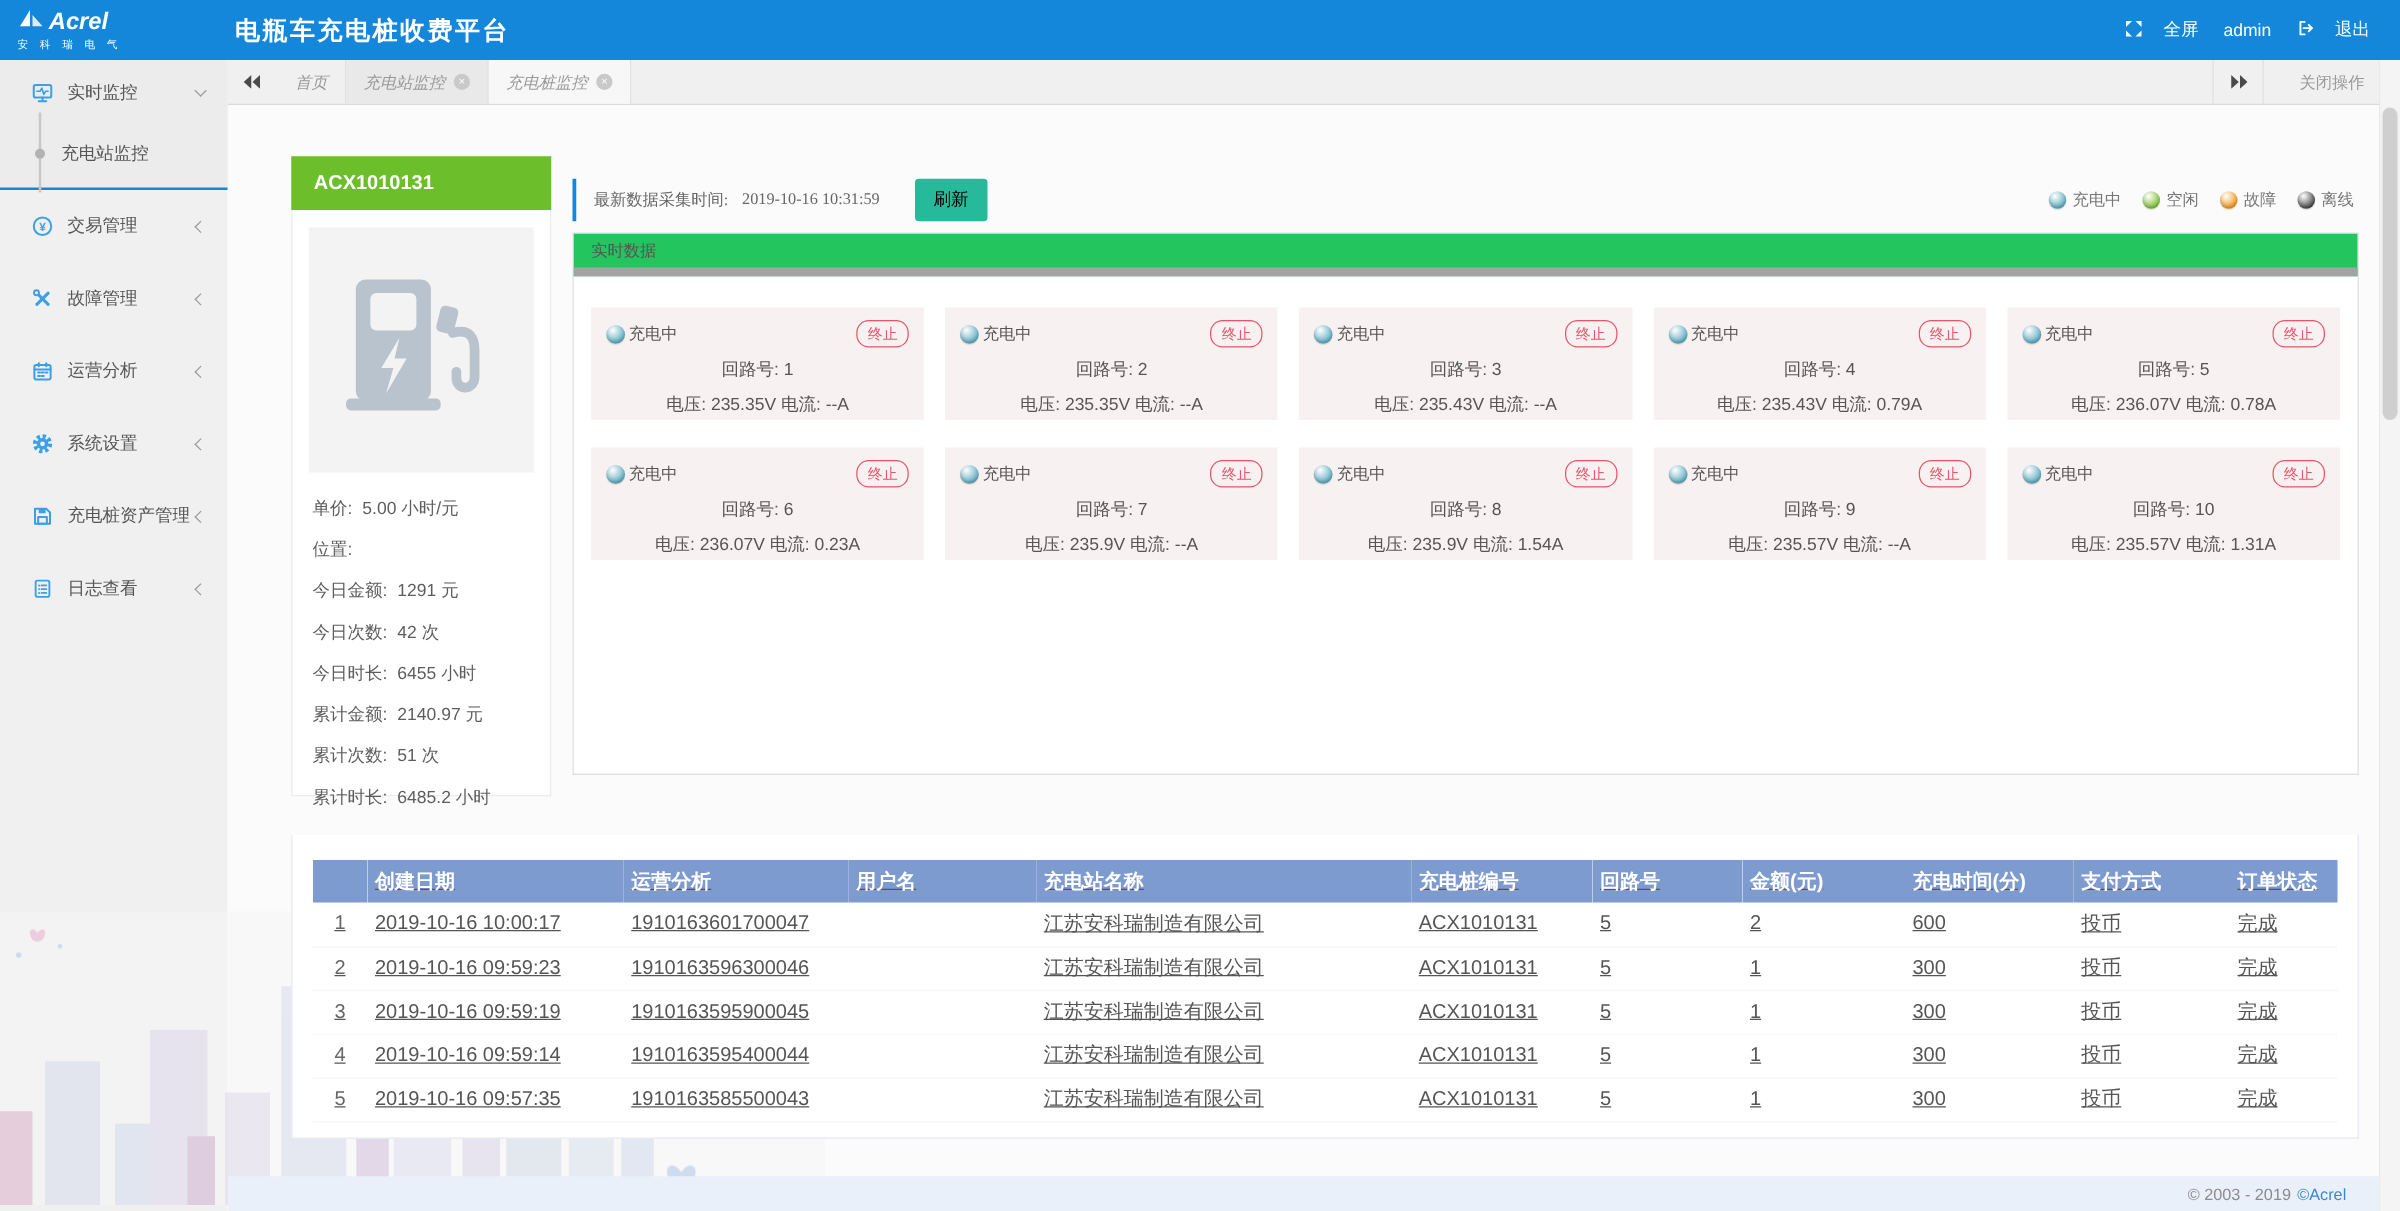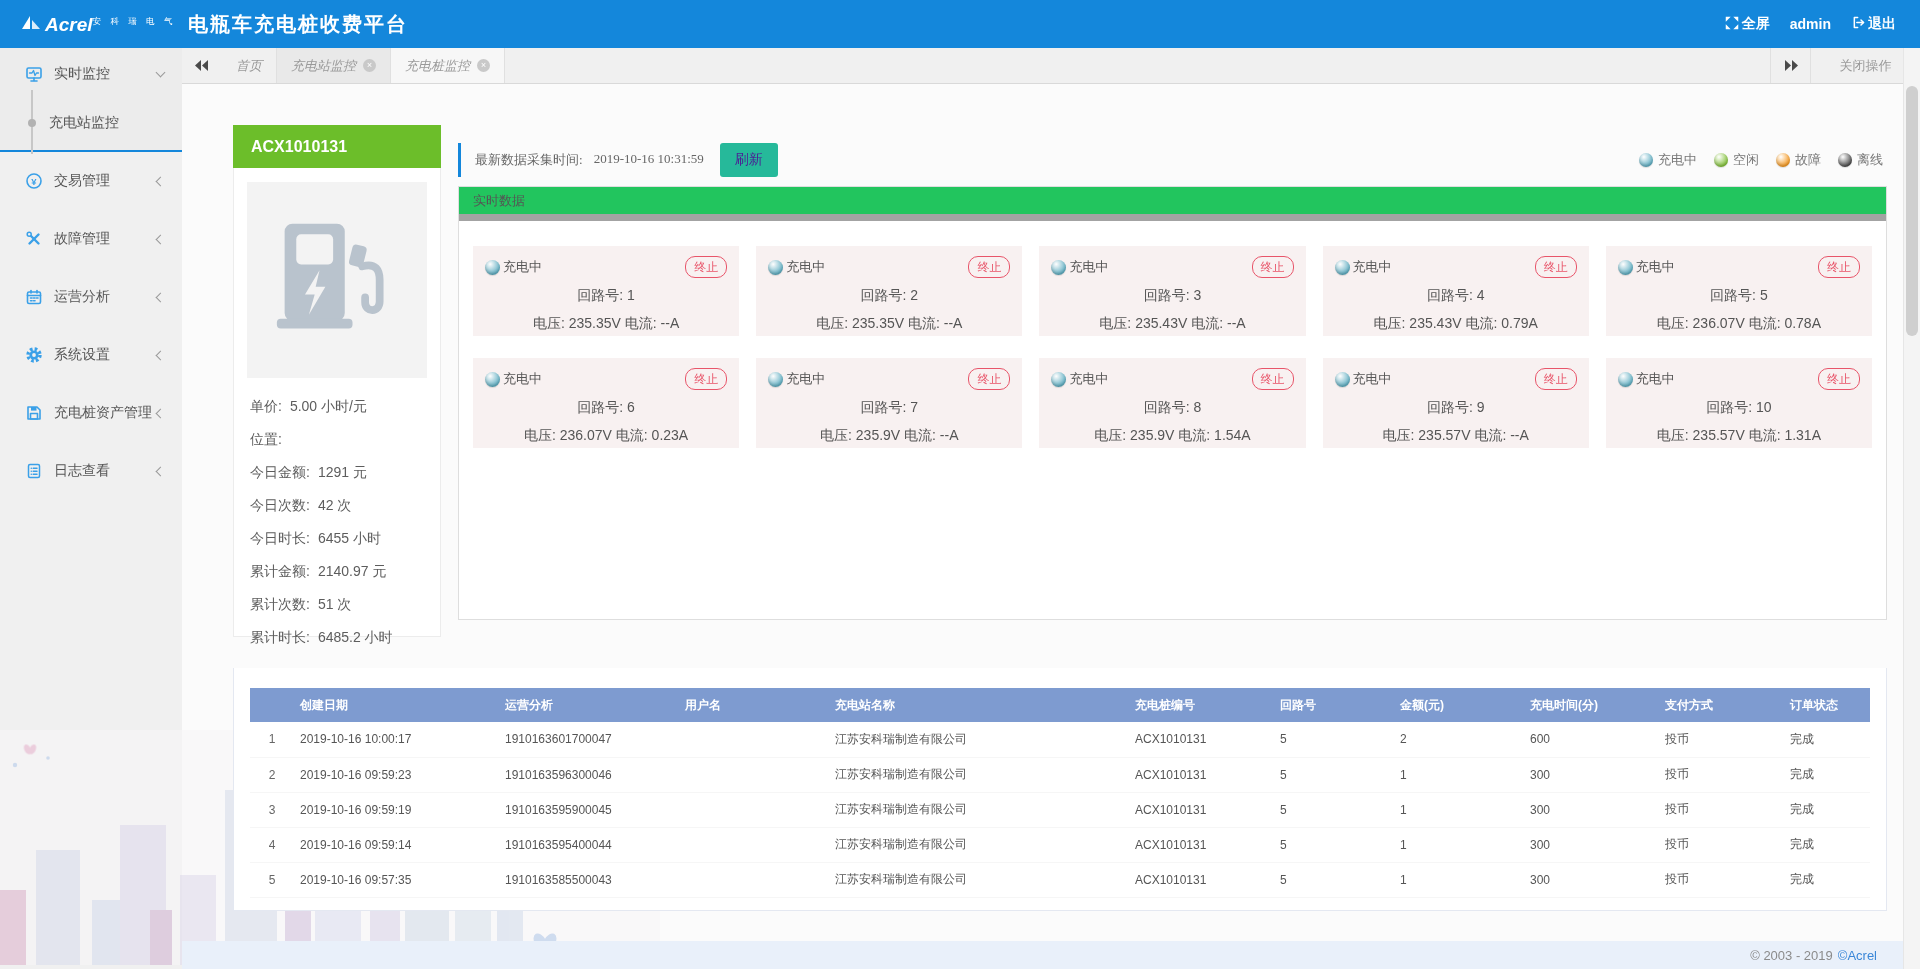--- a/index.html
+++ b/index.html
@@ -1,26 +1,26 @@
 <!DOCTYPE html>
 <html><head>
 <meta charset="utf-8">
 <style>
   * { box-sizing: border-box; margin: 0; padding: 0; }
   html,body { width:1920px; height:969px; overflow:hidden; }
   body { font-family:"Liberation Sans","DejaVu Sans",sans-serif; background:#fff; position:relative; color:#555; }
 
   
   .topbar { height:48px; background:#1487db; display:flex; align-items:center; color:#fff; position:relative; z-index:10; }
-  .logo { width:182px; flex-shrink:0; padding-left:14px; display:flex; flex-direction:row; justify-content:center; }
+  .logo { width:182px; flex-shrink:0; padding-left:14px; display:flex; flex-direction:column; justify-content:center; }
   .logo-main { display:flex; align-items:center; gap:3px; font-size:19px; font-weight:bold; font-style:italic; line-height:1; }
   .logo-sub { font-size:8.5px; letter-spacing:3.5px; margin-top:2px; }
   .app-title { font-size:20px; font-weight:bold; letter-spacing:2px; margin-left:6px; }
   .top-right { margin-left:auto; display:flex; align-items:center; gap:20px; padding-right:24px; font-size:14px; }
-  .top-link { display:flex; align-items:center; gap:2px; cursor:pointer;font-weight:bold; }
+  .top-link { display:flex; align-items:center; gap:16px; cursor:pointer; }
 
   
   .layout { display:flex; height:921px; position:relative; }
   .sidebar { width:182px; flex-shrink:0; background:#f0f0f0; position:relative; }
   .menu-group.active { background:#ececec; border-bottom:2px solid #1487db; padding-bottom:4px; }
   .menu-item { height:52px; display:flex; align-items:center; padding:0 18px 0 25px; font-size:14px; color:#555; cursor:pointer; }
   .menu-item.spaced { height:58px; }
   .micon { width:18px; height:18px; margin-right:11px; flex-shrink:0; }
   .chev { margin-left:auto; width:7px; height:7px; border-left:1.5px solid #9a9a9a; border-bottom:1.5px solid #9a9a9a; transform:rotate(45deg); }
   .chev.down { border-left:none; border-right:1.5px solid #9a9a9a; transform:rotate(45deg); margin-top:-4px; }
@@ -50,41 +50,41 @@
   .station-card { width:208px; flex-shrink:0; }
   .station-head { height:43px; background:#6cbe2a; color:#fff; font-size:16px; font-weight:bold; display:flex; align-items:center; padding-left:18px; }
   .station-body { background:#fff; border:1px solid #ececec; border-top:none; height:469px; padding:14px 13px;text-align:center; }
   .charger-box { background:#f3f3f3; height:196px; display:flex; align-items:center; justify-content:center; margin-bottom:12px; }
   .stat-line { display:flex; gap:8px; font-size:14px; color:#5d5d5d; padding:7.5px 3px; }
 
   .right-panel { flex:1; display:flex; flex-direction:column; min-width:0; }
   .collect-row { display:flex; align-items:center; height:34px; margin-top:18px; }
   .accent-bar { width:3px; height:34px; background:#1487db; margin-right:14px; flex-shrink:0; }
   .collect-text { font-size:13px; color:#666; display:flex; gap:11px;font-family:Liberation Serif, serif; }
-  .refresh-btn { margin-left:16px; background:#26b99a; color:#4c1d95; border:none; border-radius:3px; padding:8px 15px; font-size:14px; cursor:pointer; }
+  .refresh-btn { margin-left:28px; background:#26b99a; color:#000000; border:none; border-radius:3px; padding:8px 15px; font-size:14px; cursor:pointer; }
   .legend { margin-left:auto; display:flex; align-items:center; gap:17px; font-size:13px; color:#777; padding-right:4px; }
   .legend-item { display:flex; align-items:center; gap:5px; }
   .sdot { width:14px; height:14px; border-radius:50%; box-shadow:inset 0 -2px 3px rgba(0,0,0,.18), 0 1px 1px rgba(0,0,0,.12); background:#999; }
 
   .realtime-box { margin-top:9px; background:#fff; border:1px solid #dedede; height:434px; }
   .realtime-head { height:34px; background:#22c55e; border-bottom:7px solid #a3a3a3; display:flex; align-items:center; padding-left:14px; font-size:13px; color:#555; }
   .cards { display:grid; grid-template-columns:repeat(5,1fr); gap:22px 17px; padding:25px 14px; }
   .ccard { background:#f8f1f1; height:90px; padding:10px 12px; }
   .ccard-top { display:flex; align-items:center; gap:3px; }
   .ccard .sdot { width:15px; height:15px; }
   .ccard-status { font-size:13px; color:#555; }
   .terminate { margin-left:auto; background:transparent; color:#e8556a; border:1px solid #e8556a; border-radius:10px; font-size:12px; padding:1.5px 8px; cursor:pointer; }
   .ccard-mid { text-align:center; font-size:14px; color:#555; margin-top:9px; }
   .ccard-bot { text-align:center; font-size:14px; color:#555; margin-top:10px; }
 
   
   .orders-panel { margin-top:31px; }
   .orders-head { height:38px; background:#ccd8eb; border:1px solid #c2cfe4; border-bottom:none; display:flex; align-items:center; padding-left:16px; font-size:14px; color:#333; }
   .orders-body { background:#fff; border:1px solid #e4e8f1; border-top:none; padding:20px 16px 12px; }
-  table { width:100%; border-collapse:collapse; table-layout:fixed; font-size:12px; color:#555; }
+  table { width:100%; border-collapse:collapse; table-layout:fixed; font-size:16px; color:#555;text-decoration:underline; }
   thead th { background:#7e9bd0; color:#fff; font-weight:bold; text-align:left; height:34px; padding:0 6px; overflow:hidden; white-space:nowrap; }
   tbody td { height:35px; padding:0 6px; overflow:hidden; white-space:nowrap; border-bottom:1px solid #f6f6f6; }
   tbody tr td:first-child { text-align:center; color:#666; }
 
   
   .footer { position:absolute; left:182px; right:17px; bottom:0; height:28px; background:#e9f0fa; display:flex; align-items:center; justify-content:flex-end; gap:5px; padding-right:26px; font-size:13px; color:#8b8b8b; z-index:6; }
   .footer-brand { color:#3a87d8; cursor:pointer; }
   .vscroll { position:absolute; right:0; top:48px; bottom:0; width:17px; background:#f4f4f4; border-left:1px solid #e6e6e6; z-index:11; }
   .vthumb { position:absolute; top:38px; left:2px; width:12px; height:250px; border-radius:6px; background:#cfcfcf; cursor:pointer; }
   .watermark { position:absolute; left:0; bottom:0; z-index:4; pointer-events:none; }

